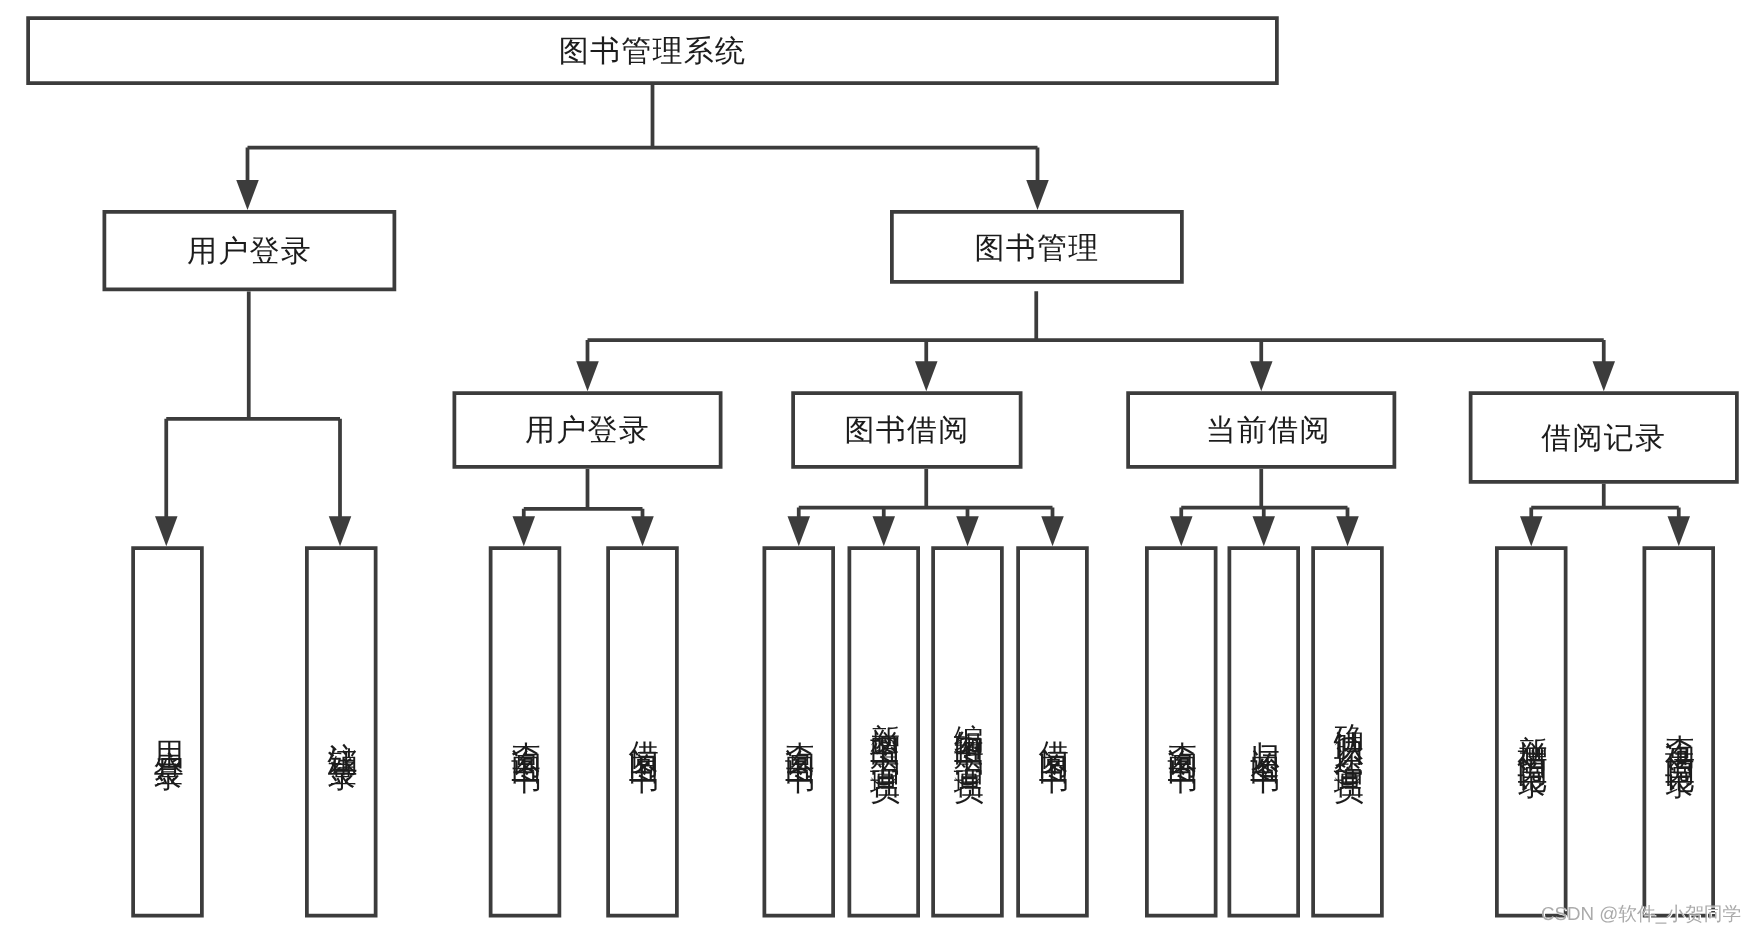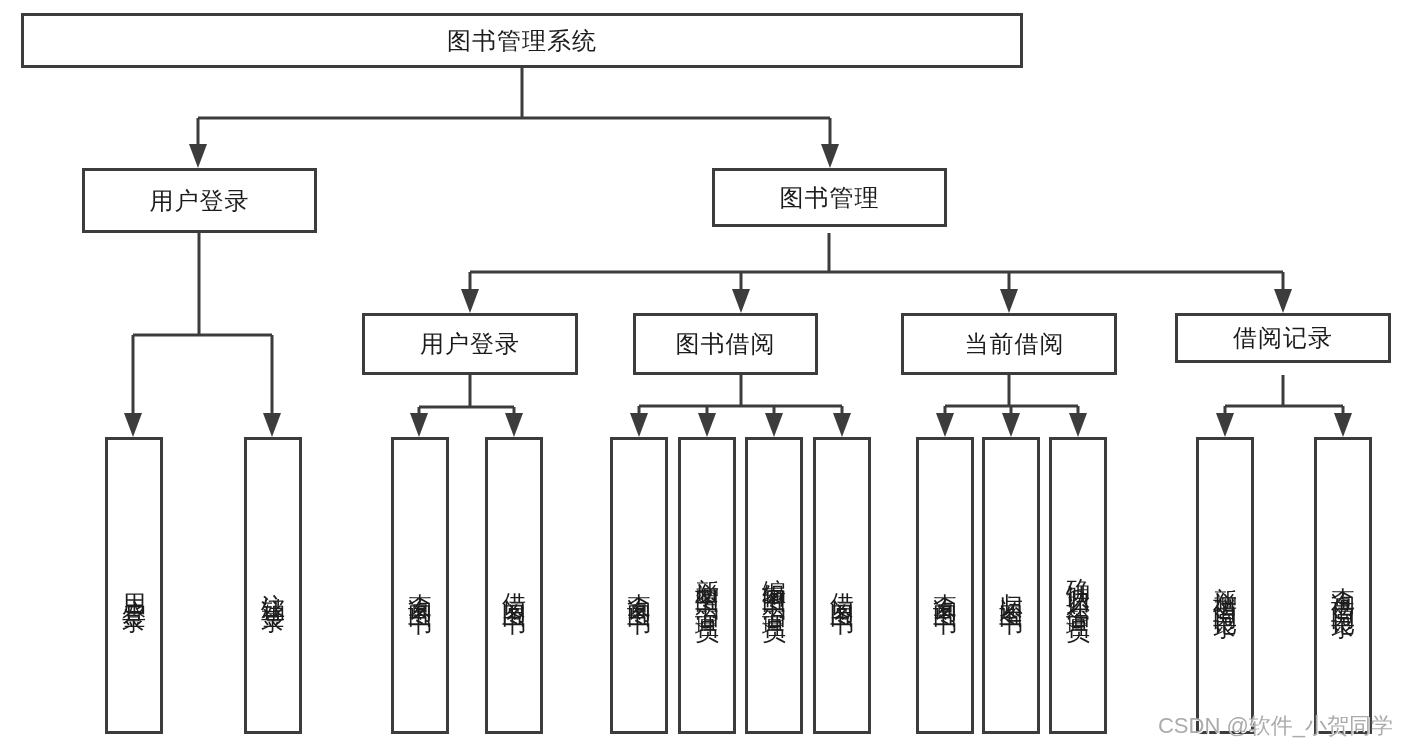--- a/index.html
+++ b/index.html
@@ -51,21 +51,21 @@
     text-orientation: mixed;
     font-size: 24px;
     letter-spacing: 6px;
     line-height: 1;
     white-space: nowrap;
   }
   #watermark {
     position: absolute;
     right: 12px;
     bottom: 6px;
-    font-size: 22px;
+    font-size: 15px;
     color: #ababab;
     text-shadow: 1px 1px 0 #ffffff;
     z-index: 3;
     white-space: nowrap;
   }
 </style>
 </head>
 <body>
 
 <div id="canvas">
@@ -123,21 +123,21 @@
 
   <div class="node" style="left:362px; top:313px; width:216px; height:62px;">
     <span class="lbl">用户登录</span>
   </div>
   <div class="node" style="left:633px; top:313px; width:185px; height:62px;">
     <span class="lbl">图书借阅</span>
   </div>
   <div class="node" style="left:901px; top:313px; width:216px; height:62px;padding-left:11px;">
     <span class="lbl">当前借阅</span>
   </div>
-  <div class="node" style="left:1175px; top:313px; width:216px; height:50px;">
+  <div class="node" style="left:1175px; top:313px; width:216px; height:74px;">
     <span class="lbl">借阅记录</span>
   </div>
 
   <div class="leaf" style="left:105px;">
     <span class="vlbl">用户登录</span>
   </div>
   <div class="leaf" style="left:244px;">
     <span class="vlbl">注销登录</span>
   </div>
   <div class="leaf" style="left:391px;">

